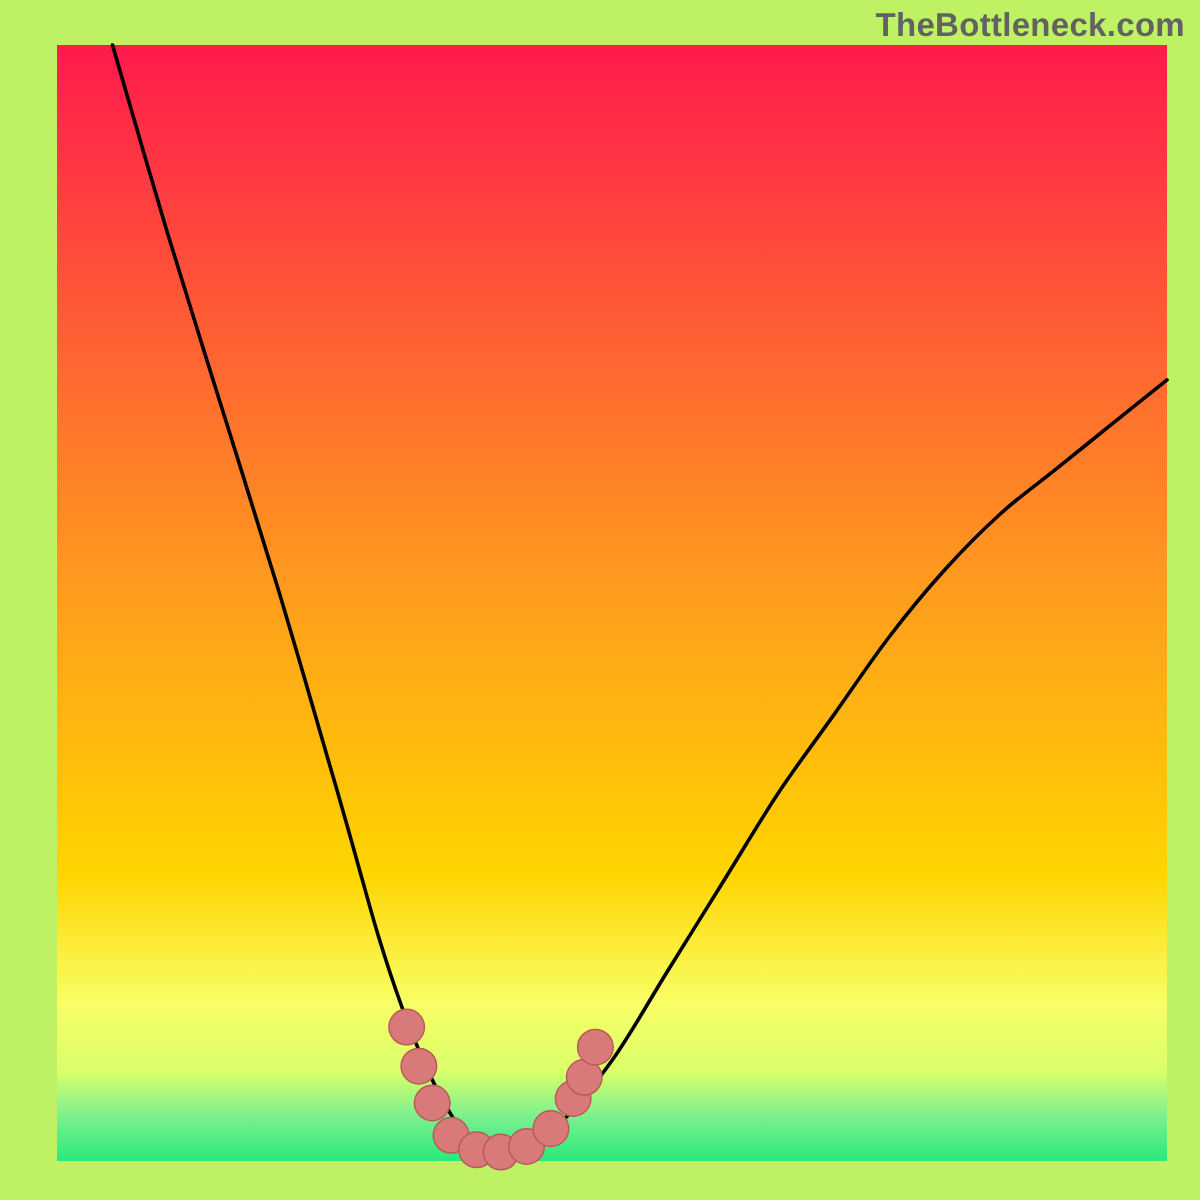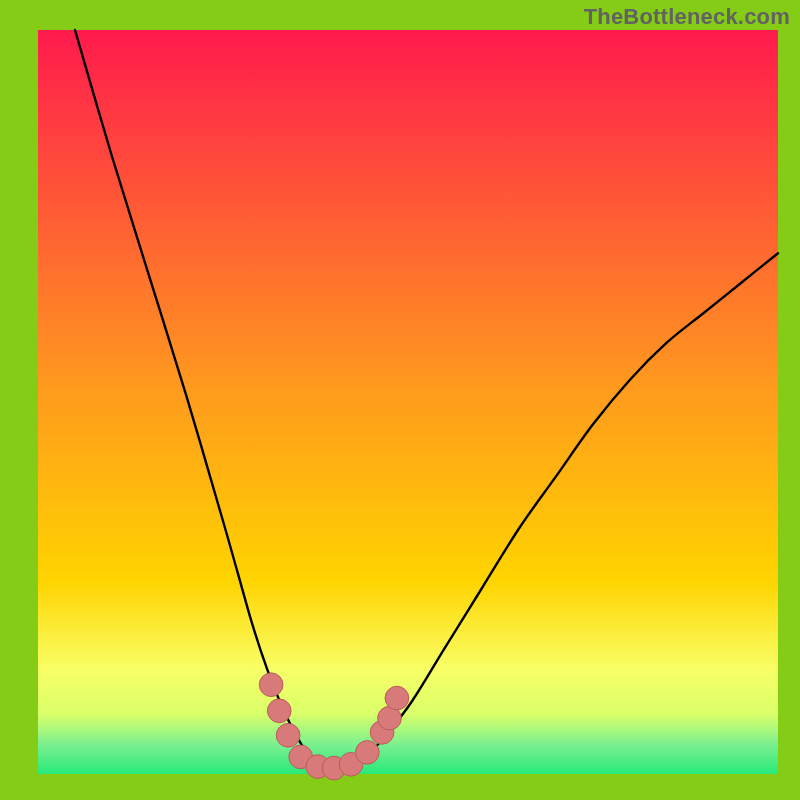--- a/index.html
+++ b/index.html
@@ -8,21 +8,21 @@
     width: 800px;
     height: 800px;
     background: #000;
     overflow: hidden;
     font-family: Arial, Helvetica, sans-serif;
   }
   .stage {
     position: relative;
     width: 800px;
     height: 800px;
-    background: #84cc16;
+    background: #bef264;
   }
   .watermark {
     position: absolute;
     top: 4px;
     right: 10px;
     font-size: 22px;
     font-weight: 600;
     color: #626262;
     letter-spacing: 0.2px;
     z-index: 5;

